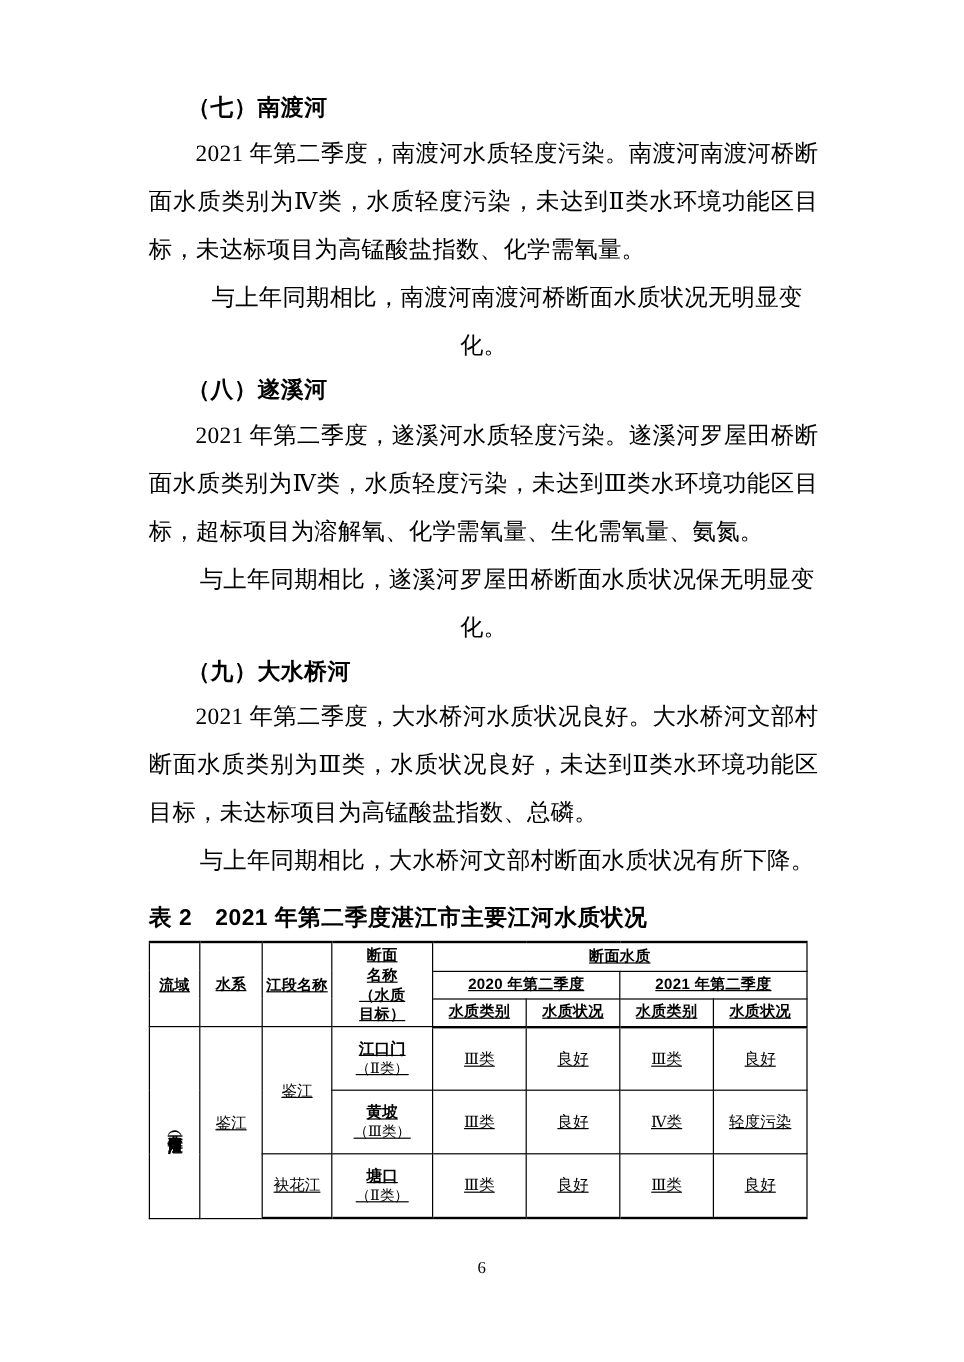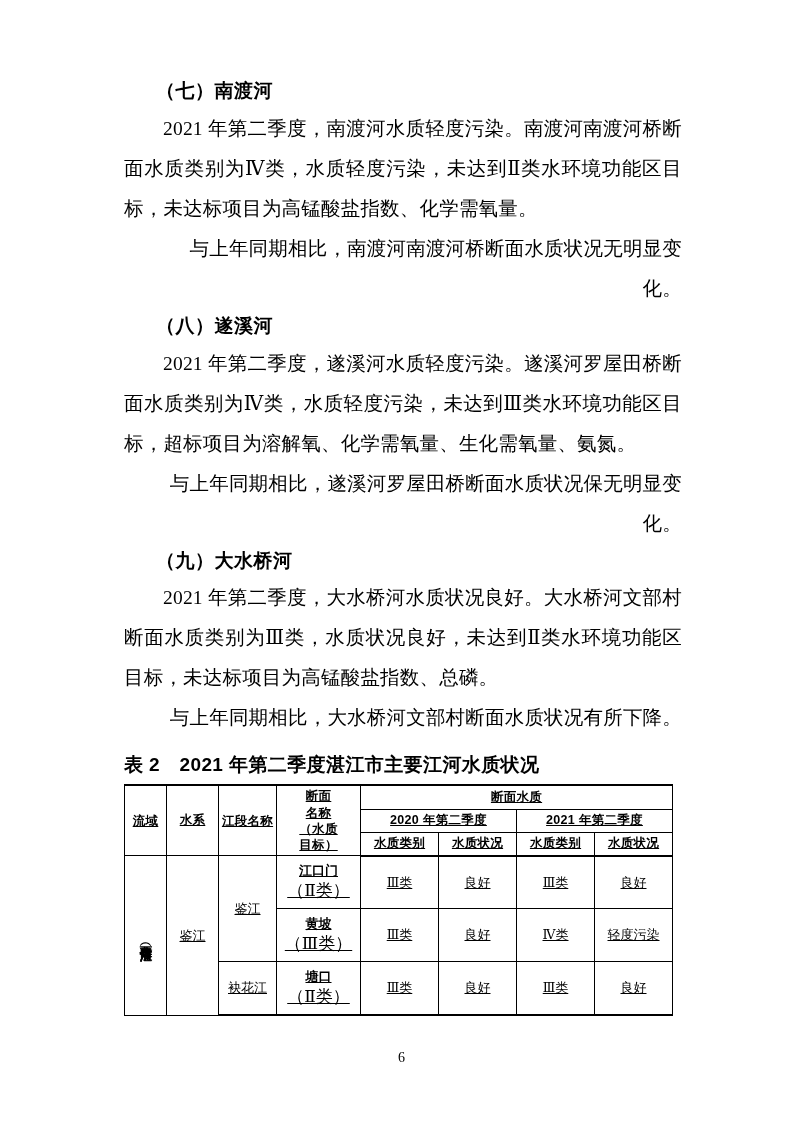--- a/index.html
+++ b/index.html
@@ -39,21 +39,21 @@
   
   p.para {
     font-size: 19.5px;
     line-height: 40px;
     margin: 0;
     text-indent: 39px;
     text-align: justify;
     text-justify: inter-ideograph;
     letter-spacing: 0.2px;
   }
-  p.para.last { text-align: right; }
+  p.para.last { text-align: center; }
   .gap-sm { height: 4px; }
   
   .table-title {
     font-family: "Liberation Sans", "DejaVu Sans", sans-serif;
     font-weight: bold;
     font-size: 19px;
     text-align: left;
     margin: 14px 0 6px 0;
     letter-spacing: 0.4px;
   }
@@ -105,21 +105,21 @@
     font-size: 13px;
     font-weight: normal;
   }
   .name-cell {
     font-family: "Liberation Sans", "DejaVu Sans", sans-serif;
     line-height: 1.3;
   }
   .name-cell .nm { font-weight: bold; font-size: 13px; }
   .name-cell .tgt {
     font-weight: normal;
-    font-size: 17px;
+    font-size: 12px;
     font-family: "Liberation Serif", "DejaVu Serif", serif;
   }
   
   .bleed-char {
     position: absolute;
     left: -12px;
     top: 118px;
     font-family: "Liberation Sans", "DejaVu Sans", sans-serif;
     font-size: 12.5px;
     font-weight: bold;

